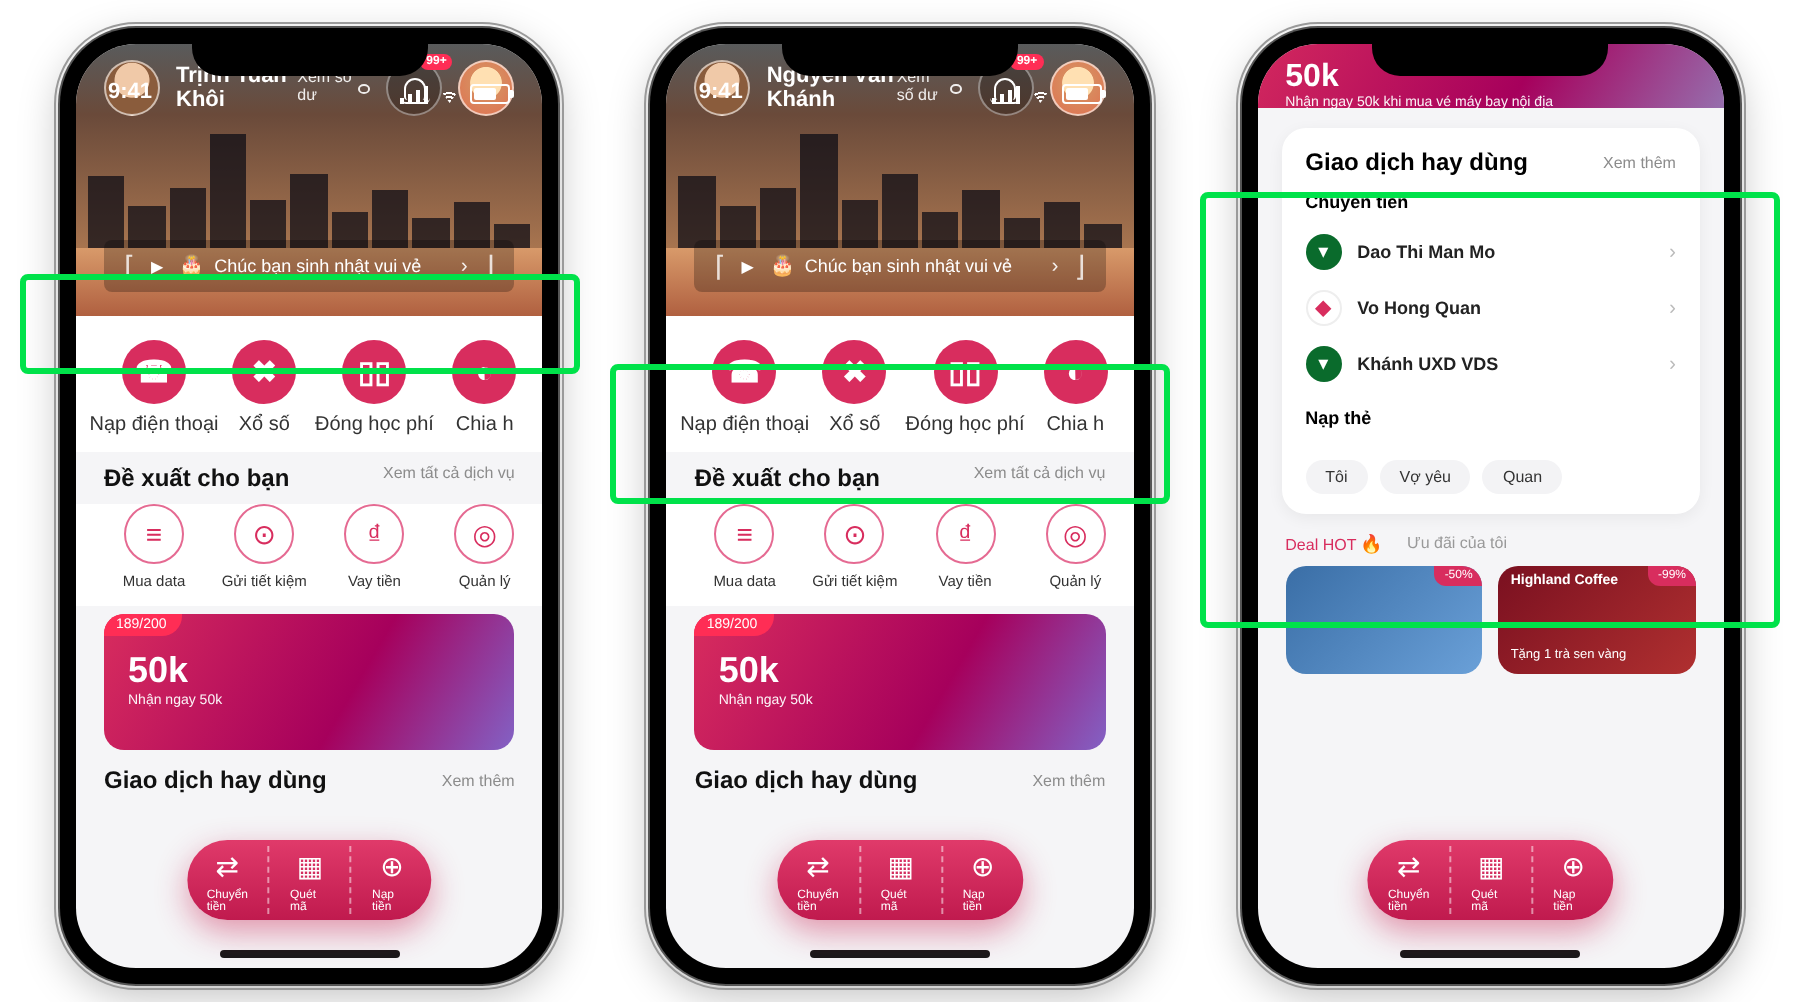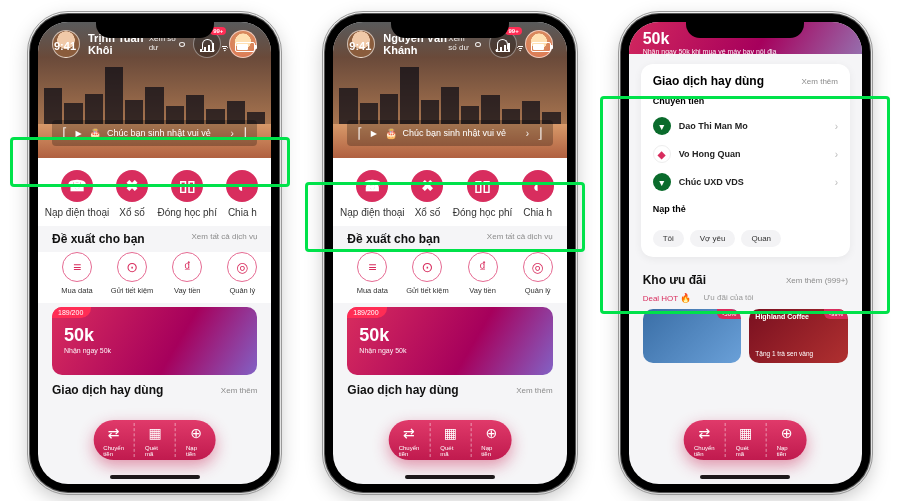--- a/index.html
+++ b/index.html
@@ -361,34 +361,30 @@
             <span class="cname">Dao Thi Man Mo</span>
             <span class="cchev">›</span>
           </div>
       <div class="contact">
             <span class="cic red">◆</span>
             <span class="cname">Vo Hong Quan</span>
             <span class="cchev">›</span>
           </div>
       <div class="contact">
             <span class="cic green">▾</span>
-            <span class="cname">Chúc UXD VDS</span>
+            <span class="cname">Khánh UXD VDS</span>
             <span class="cchev">›</span>
           </div>
       <div class="sub-title" style="margin-top:8px">Nạp thẻ</div>
       <div class="chips">
         <span class="chip">Tôi</span>
         <span class="chip">Vợ yêu</span>
         <span class="chip">Quan</span>
       </div>
     </div>
-    <div class="kho-head">
-      <span class="section-title">Kho ưu đãi</span>
-      <span class="section-more">Xem thêm (999+)</span>
-    </div>
     <div class="tabs">
       <span class="tab active"><span>Deal HOT</span> <span class="fire">🔥</span></span>
       <span class="tab">Ưu đãi của tôi</span>
     </div>
     <div class="offers">
       <div class="offer one">
         <span class="obadge">-50%</span>
       </div>
       <div class="offer two">
         <span class="obrand">Highland Coffee</span>

